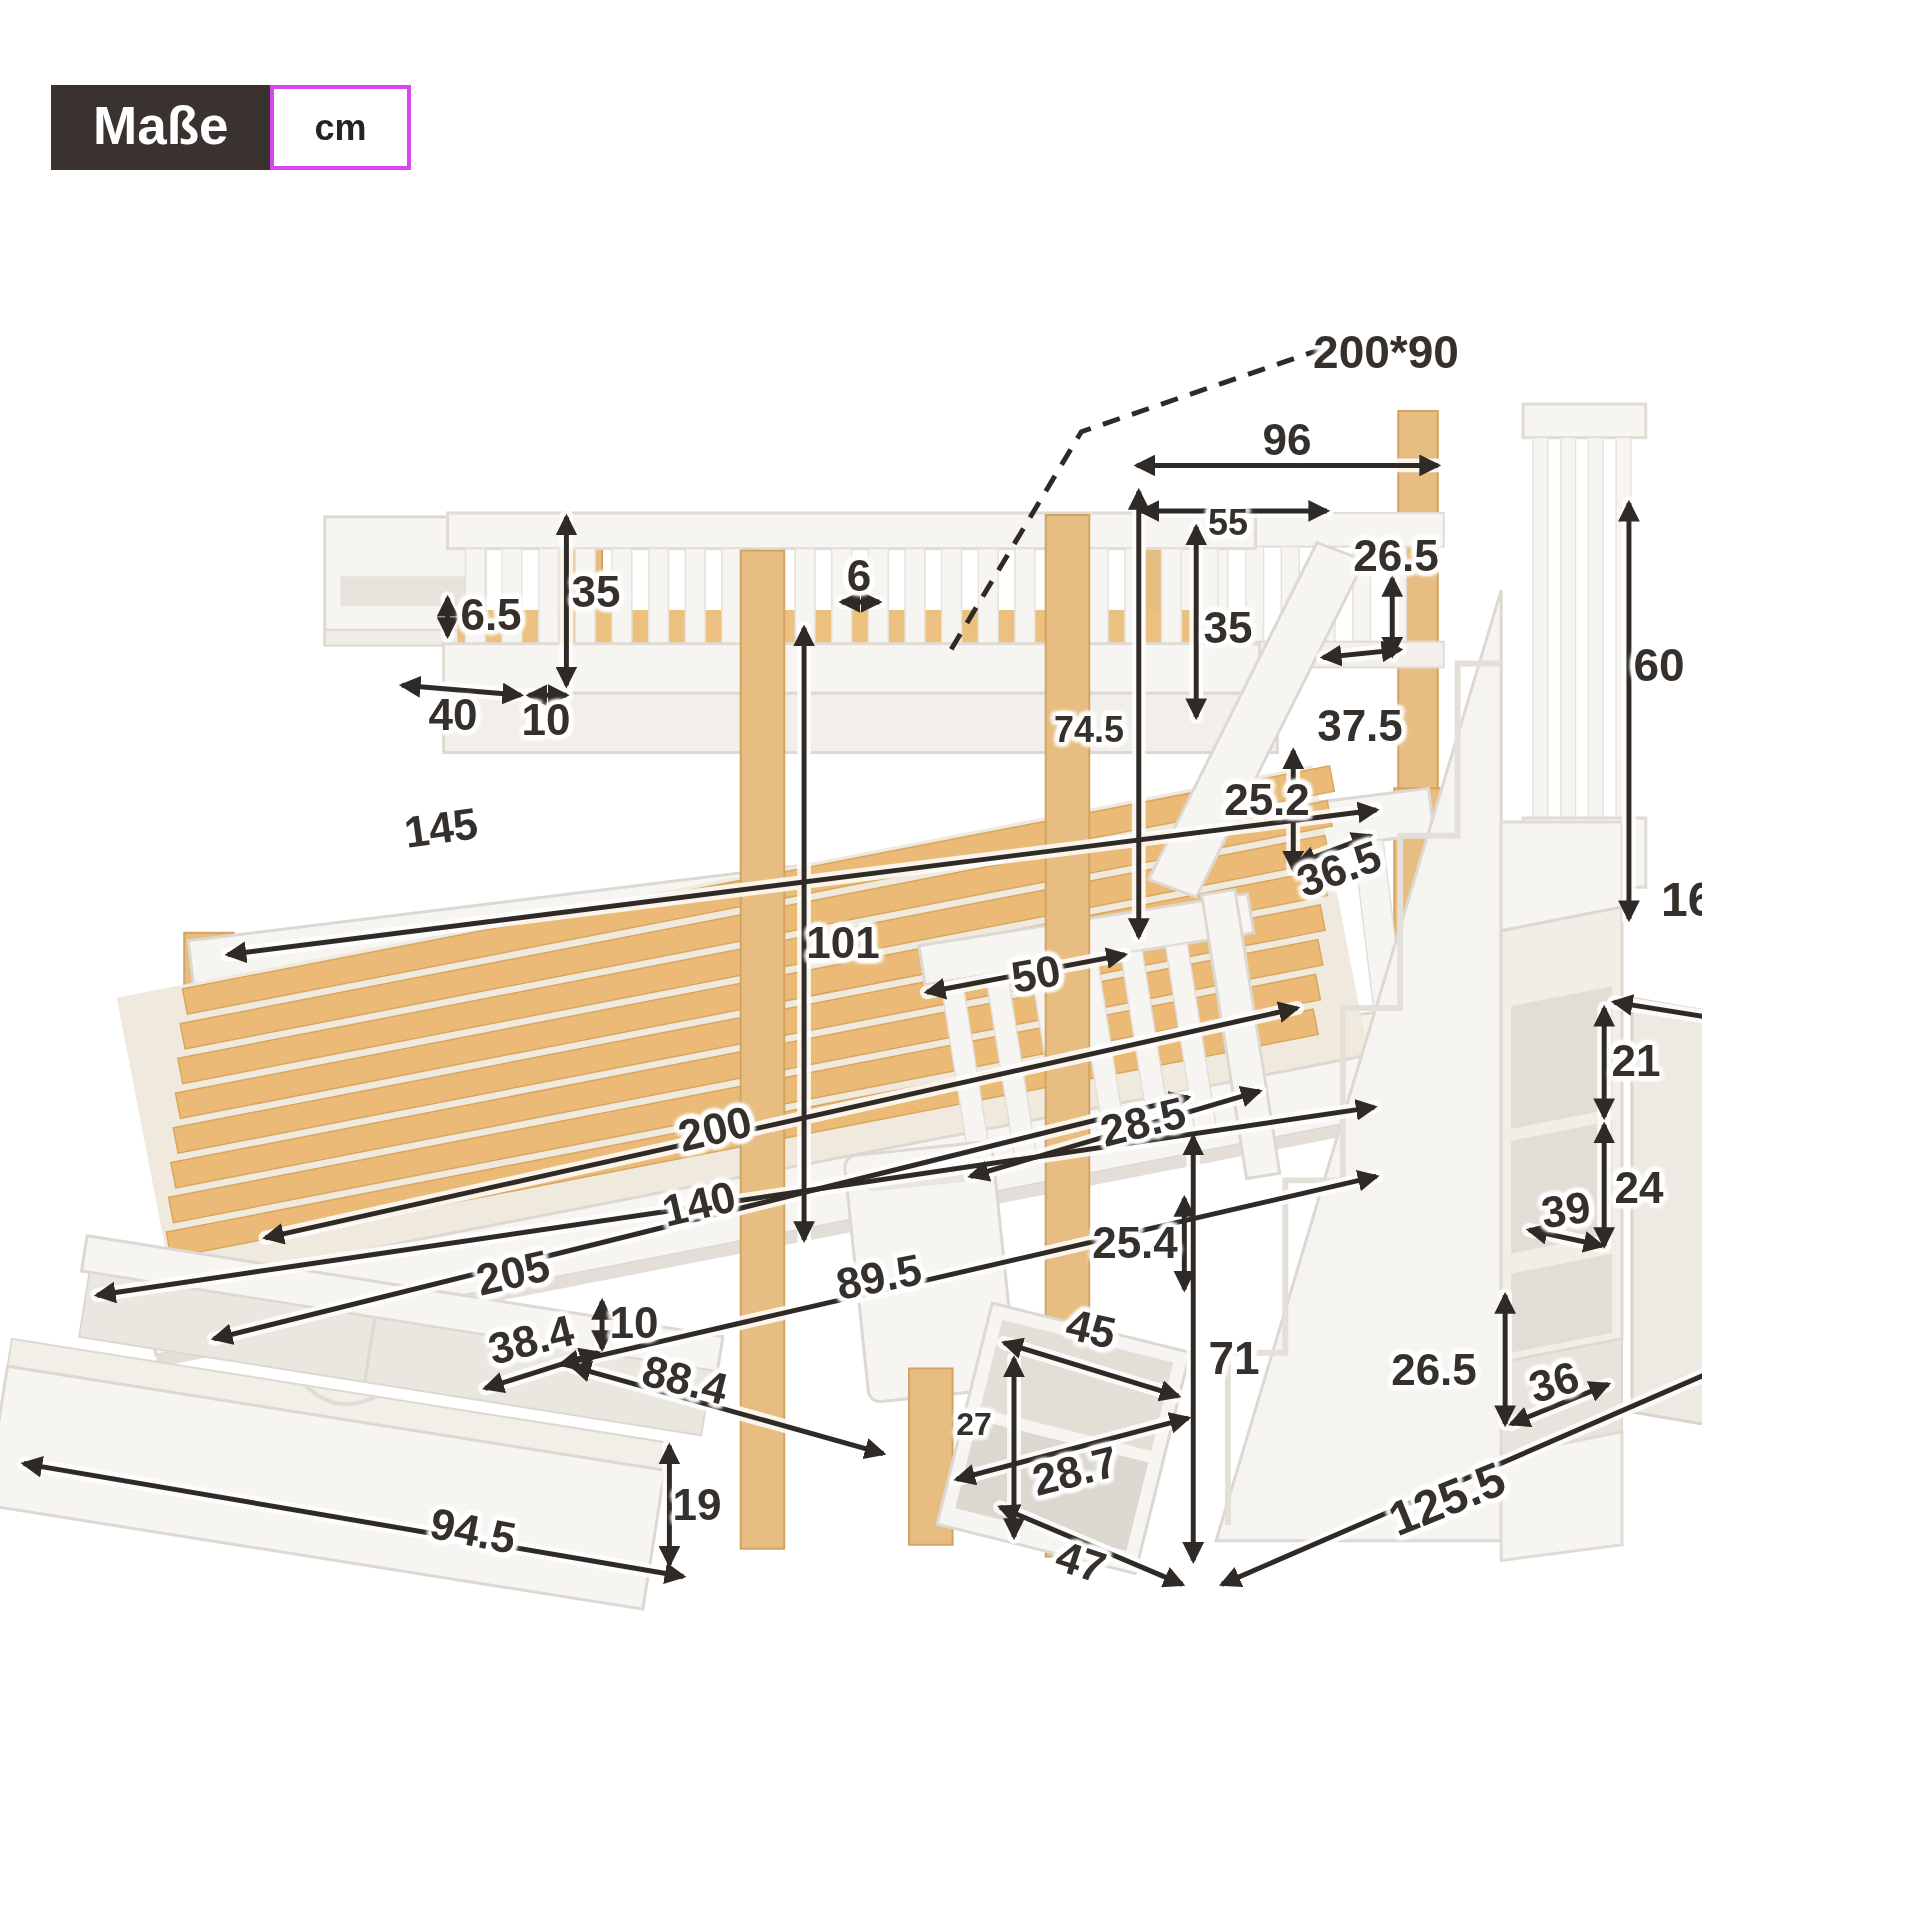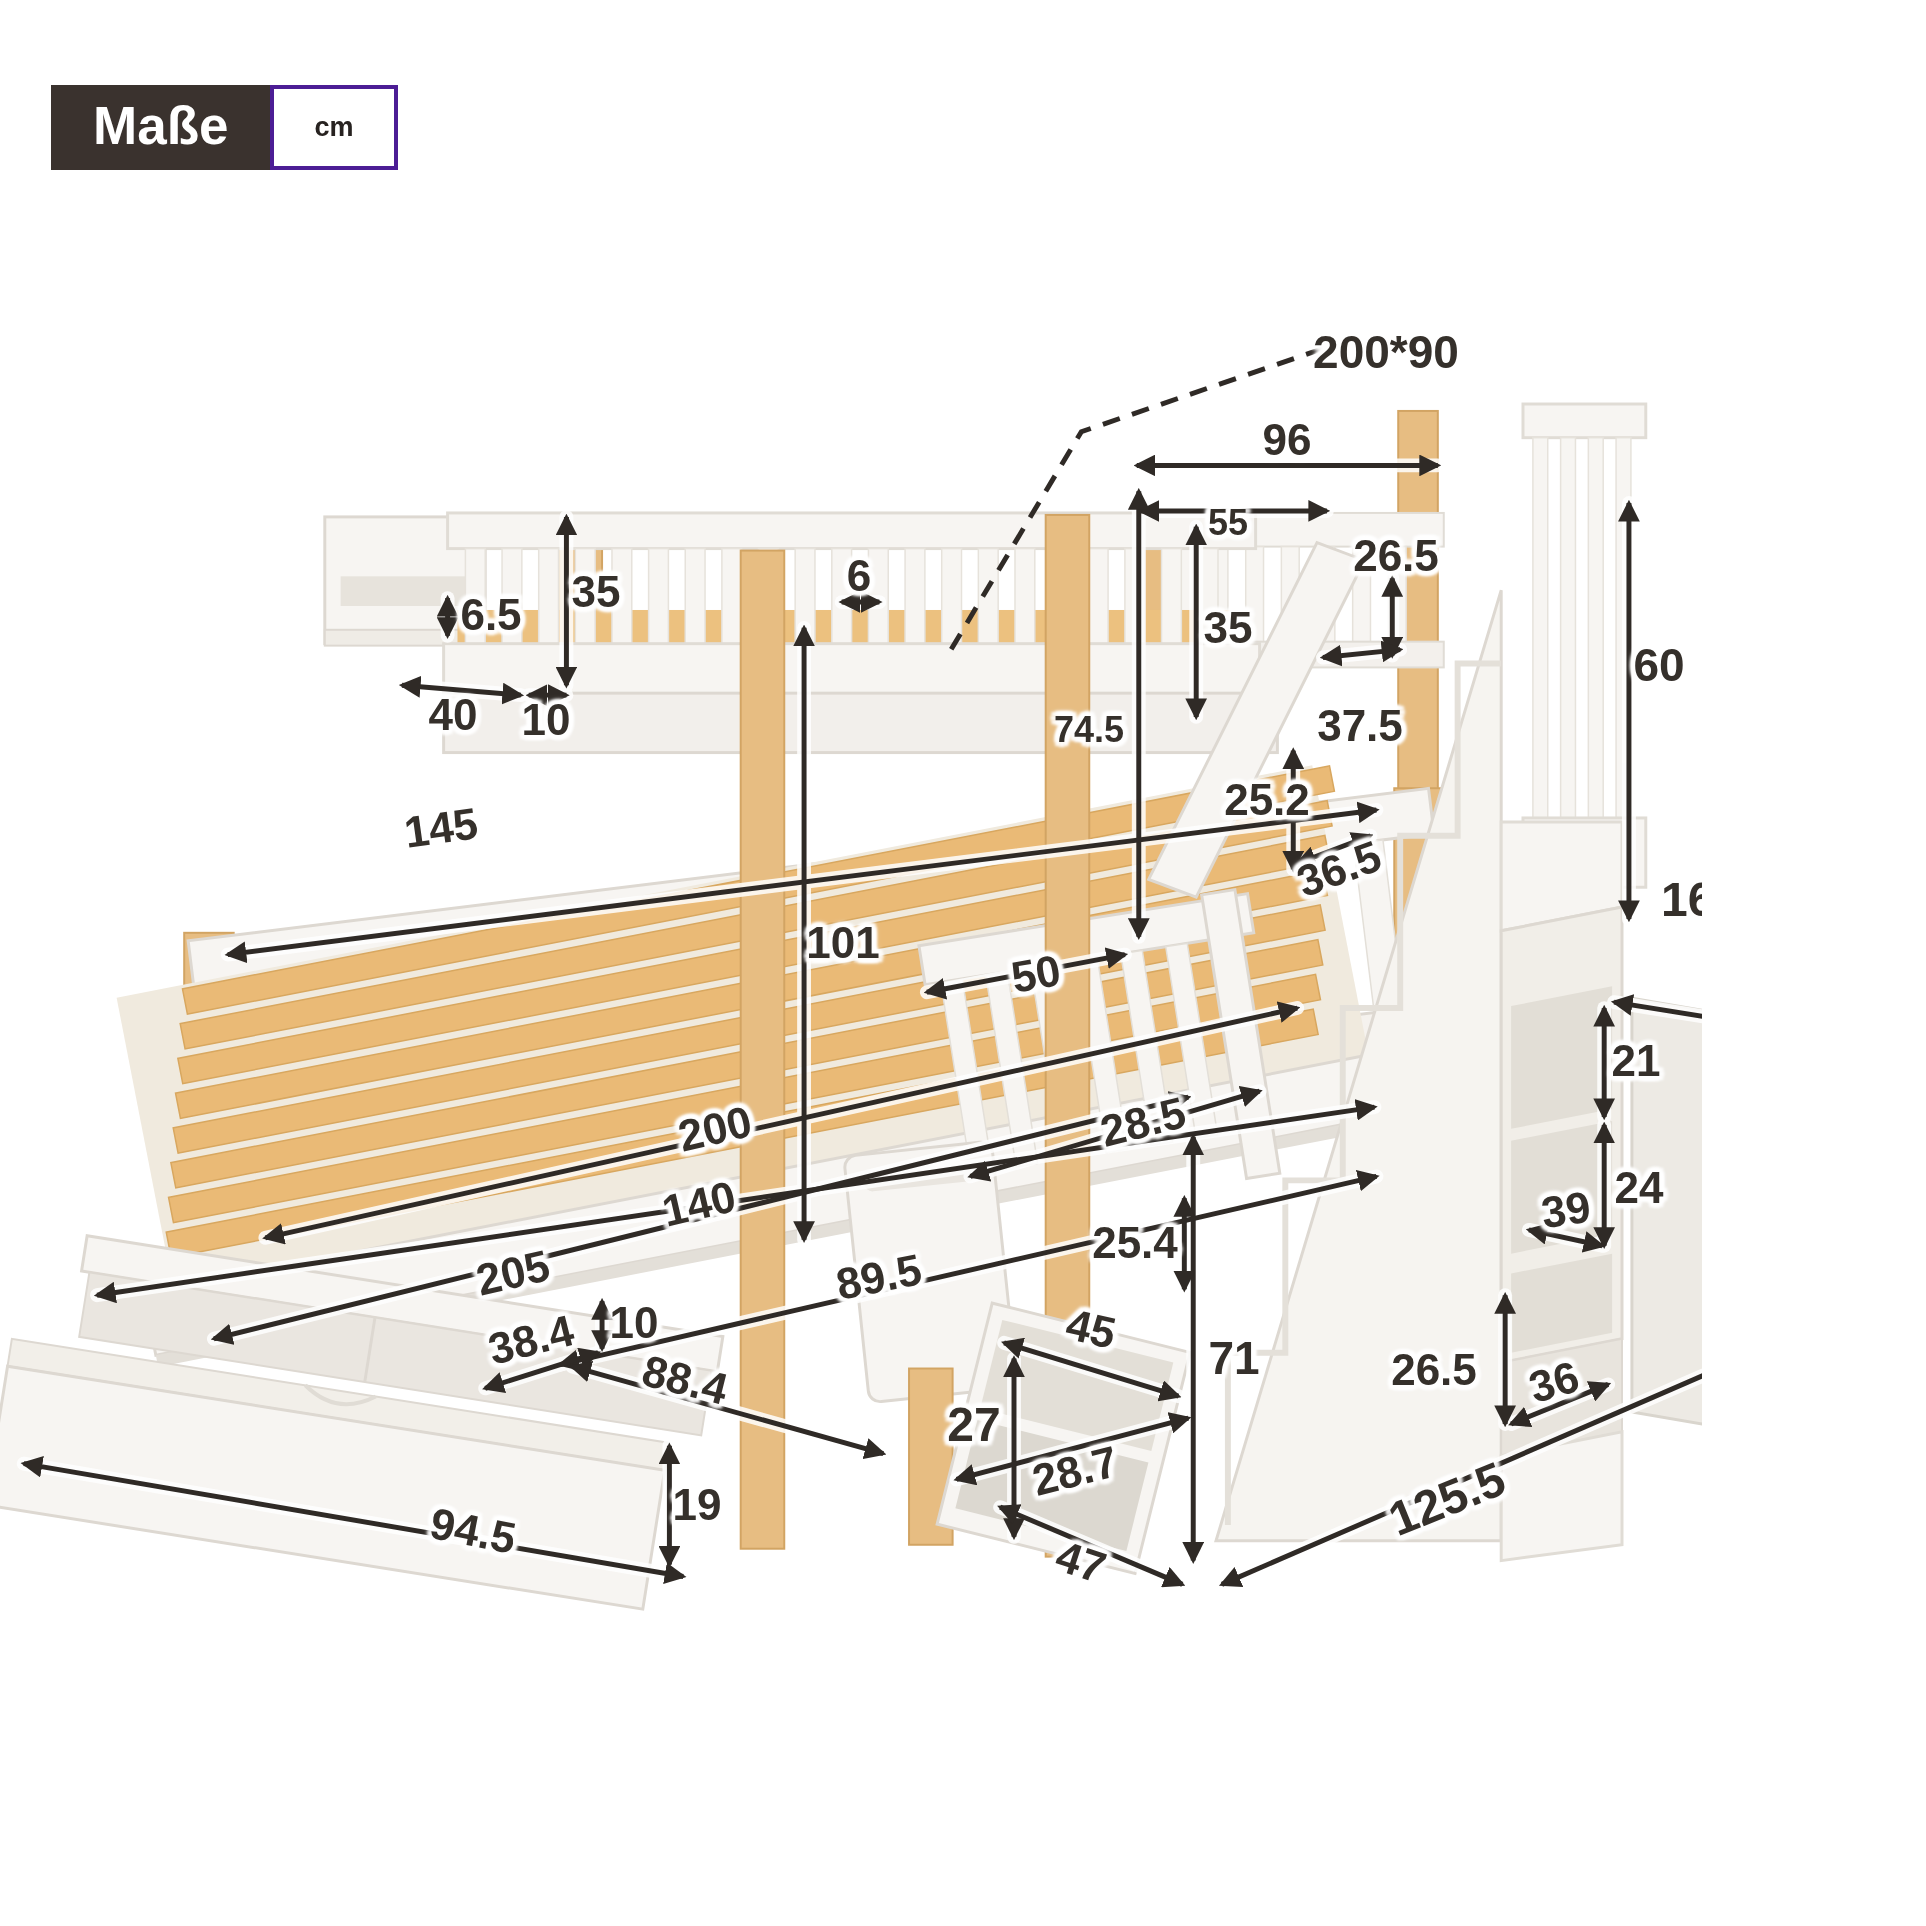--- a/index.html
+++ b/index.html
@@ -12,22 +12,22 @@
   }
   
   .hdr{position:absolute;left:51px;top:85px;display:flex;}
   .hdr .title{
     background:#3a322e;color:#ffffff;
     font-size:53px;font-weight:700;
     padding:10px 42px 14px 42px;
     display:flex;align-items:center;
   }
   .hdr .unit{
-    background:#ffffff;color:#272220;border:4px solid #4c1d95;
-    font-size:27px;font-weight:700;
+    background:#ffffff;color:#272220;border:4px solid #d946ef;
+    font-size:36px;font-weight:700;
     padding:10px 40px;display:flex;align-items:center;
   }
   
   svg.illus{position:absolute;left:0;top:0;}
   
   #labels{position:absolute;left:0;top:0;width:100%;height:100%;pointer-events:none;border-radius:19px;}
   .dim-label{
     position:absolute;
     transform:translate(-50%,-50%);
     color:#35302b;
@@ -349,21 +349,21 @@
       <span class="dim-label" style="left: 1566px; top: 1210px; font-size: 44px; transform: translate(-50%, -50%) rotate(-8deg);">39</span>
       <span class="dim-label" style="left: 715px; top: 1129px; font-size: 44px; transform: translate(-50%, -50%) rotate(-13deg);">200</span>
       <span class="dim-label" style="left: 699px; top: 1204px; font-size: 44px; transform: translate(-50%, -50%) rotate(-13deg);">140</span>
       <span class="dim-label" style="left: 879px; top: 1277px; font-size: 44px; transform: translate(-50%, -50%) rotate(-11deg);">89.5</span>
       <span class="dim-label" style="left: 513px; top: 1273px; font-size: 44px; transform: translate(-50%, -50%) rotate(-13deg);">205</span>
       <span class="dim-label" style="left: 531px; top: 1340px; font-size: 44px; transform: translate(-50%, -50%) rotate(-14deg);">38.4</span>
       <span class="dim-label" style="left: 634px; top: 1323px; font-size: 44px; transform: translate(-50%, -50%) rotate(0deg);">10</span>
       <span class="dim-label" style="left: 685px; top: 1380px; font-size: 44px; transform: translate(-50%, -50%) rotate(14deg);">88.4</span>
       <span class="dim-label" style="left: 1135px; top: 1243px; font-size: 44px; transform: translate(-50%, -50%) rotate(0deg);">25.4</span>
       <span class="dim-label" style="left: 1091px; top: 1329px; font-size: 44px; transform: translate(-50%, -50%) rotate(13deg);">45</span>
-      <span class="dim-label" style="left: 974px; top: 1424px; font-size: 48px; transform: translate(-50%, -50%) rotate(0deg);">27</span>
+      <span class="dim-label" style="left: 974px; top: 1424px; font-size: 32px; transform: translate(-50%, -50%) rotate(0deg);">27</span>
       <span class="dim-label" style="left: 1234px; top: 1358px; font-size: 46px; transform: translate(-50%, -50%) rotate(0deg);">71</span>
       <span class="dim-label" style="left: 1075px; top: 1471px; font-size: 44px; transform: translate(-50%, -50%) rotate(-14deg);">28.7</span>
       <span class="dim-label" style="left: 697px; top: 1505px; font-size: 44px; transform: translate(-50%, -50%) rotate(0deg);">19</span>
       <span class="dim-label" style="left: 473px; top: 1531px; font-size: 44px; transform: translate(-50%, -50%) rotate(11deg);">94.5</span>
       <span class="dim-label" style="left: 1081px; top: 1562px; font-size: 44px; transform: translate(-50%, -50%) rotate(18deg);">47</span>
       <span class="dim-label" style="left: 1447px; top: 1499px; font-size: 48px; transform: translate(-50%, -50%) rotate(-22deg);">125.5</span>
       <span class="dim-label" style="left: 1434px; top: 1370px; font-size: 44px; transform: translate(-50%, -50%) rotate(0deg);">26.5</span>
       <span class="dim-label" style="left: 1554px; top: 1382px; font-size: 44px; transform: translate(-50%, -50%) rotate(-16deg);">36</span>
     </div>
 </div>

